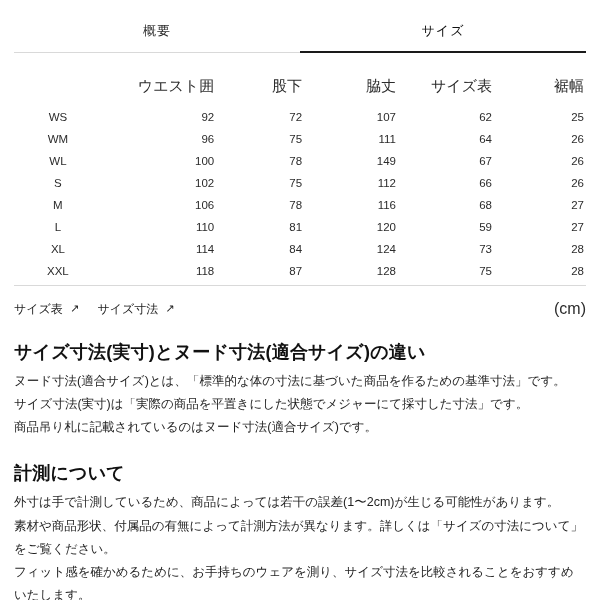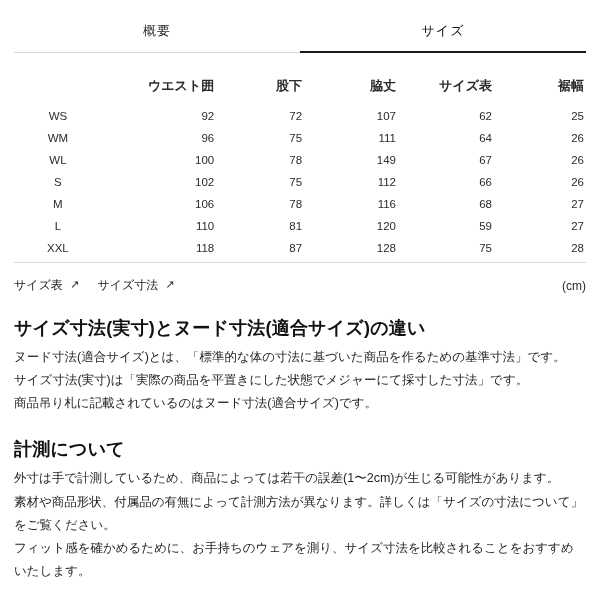--- a/index.html
+++ b/index.html
@@ -59,25 +59,24 @@
   }
   table.size-table th,
   table.size-table td {
     padding: 6px 2px;
     font-weight: normal;
     text-align: right;
     color: #2b2b2b;
     white-space: nowrap;
   }
   table.size-table thead th {
-    font-size: 13px;
+    font-size: 15px;
     color: #2b2b2b;
     padding-bottom: 10px;
     text-align: right;
-    font-weight: bold;
   }
   table.size-table thead th.corner {
     text-align: left;
   }
   table.size-table tbody td.rowlabel {
     text-align: center;
     width: 70px;
     color: #2b2b2b;
   }
   table.size-table tbody td {
@@ -119,21 +118,21 @@
   }
   .arrow-icon {
     display: inline-block;
     margin-left: 4px;
     font-size: 11px;
     transform: translateY(-1px);
   }
   .unit {
     margin-left: auto;
     color: #2b2b2b;
-    font-size: 12px;
+    font-size: 16px;
   }
 
   
   .prose {
     padding: 0 14px;
     box-sizing: border-box;
     margin-top: 22px;
   }
   .prose h3 {
     font-size: 18px;
@@ -228,20 +227,28 @@
         </tr>
         <tr>
           <td class="rowlabel">L</td>
           <td>110</td>
           <td>81</td>
           <td>120</td>
           <td>59</td>
           <td>27</td>
         </tr>
         <tr>
+          <td class="rowlabel">XL</td>
+          <td>114</td>
+          <td>84</td>
+          <td>124</td>
+          <td>73</td>
+          <td>28</td>
+        </tr>
+        <tr>
           <td class="rowlabel">XXL</td>
           <td>118</td>
           <td>87</td>
           <td>128</td>
           <td>75</td>
           <td>28</td>
         </tr>
       </tbody>
     </table>
   </div>

